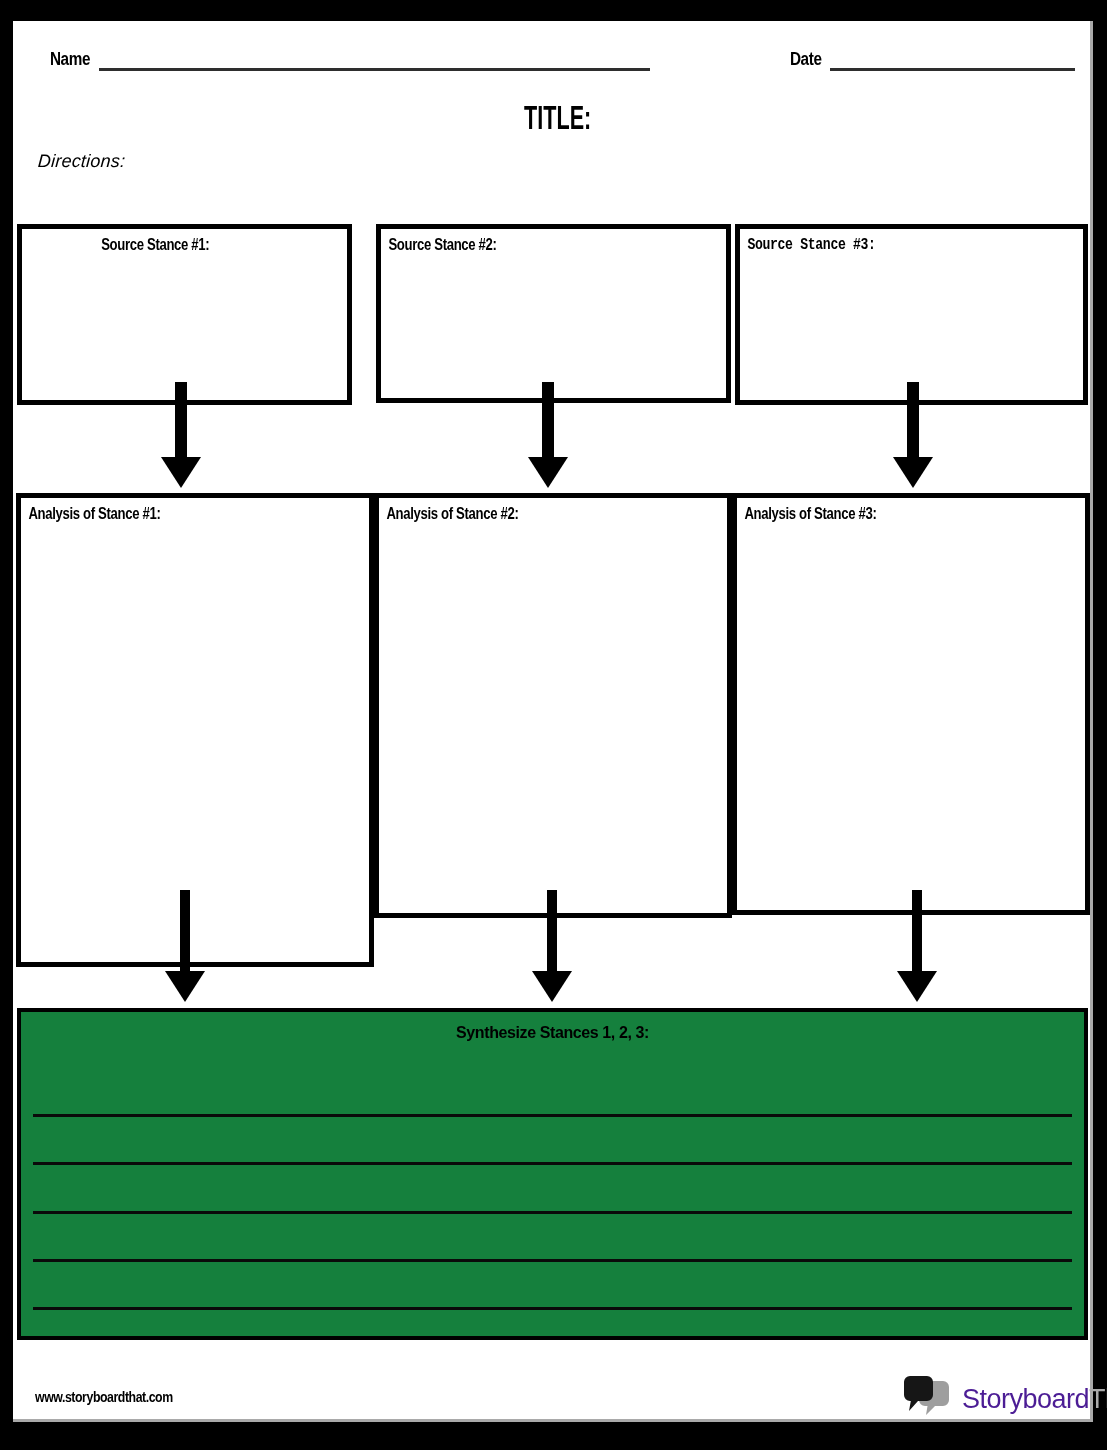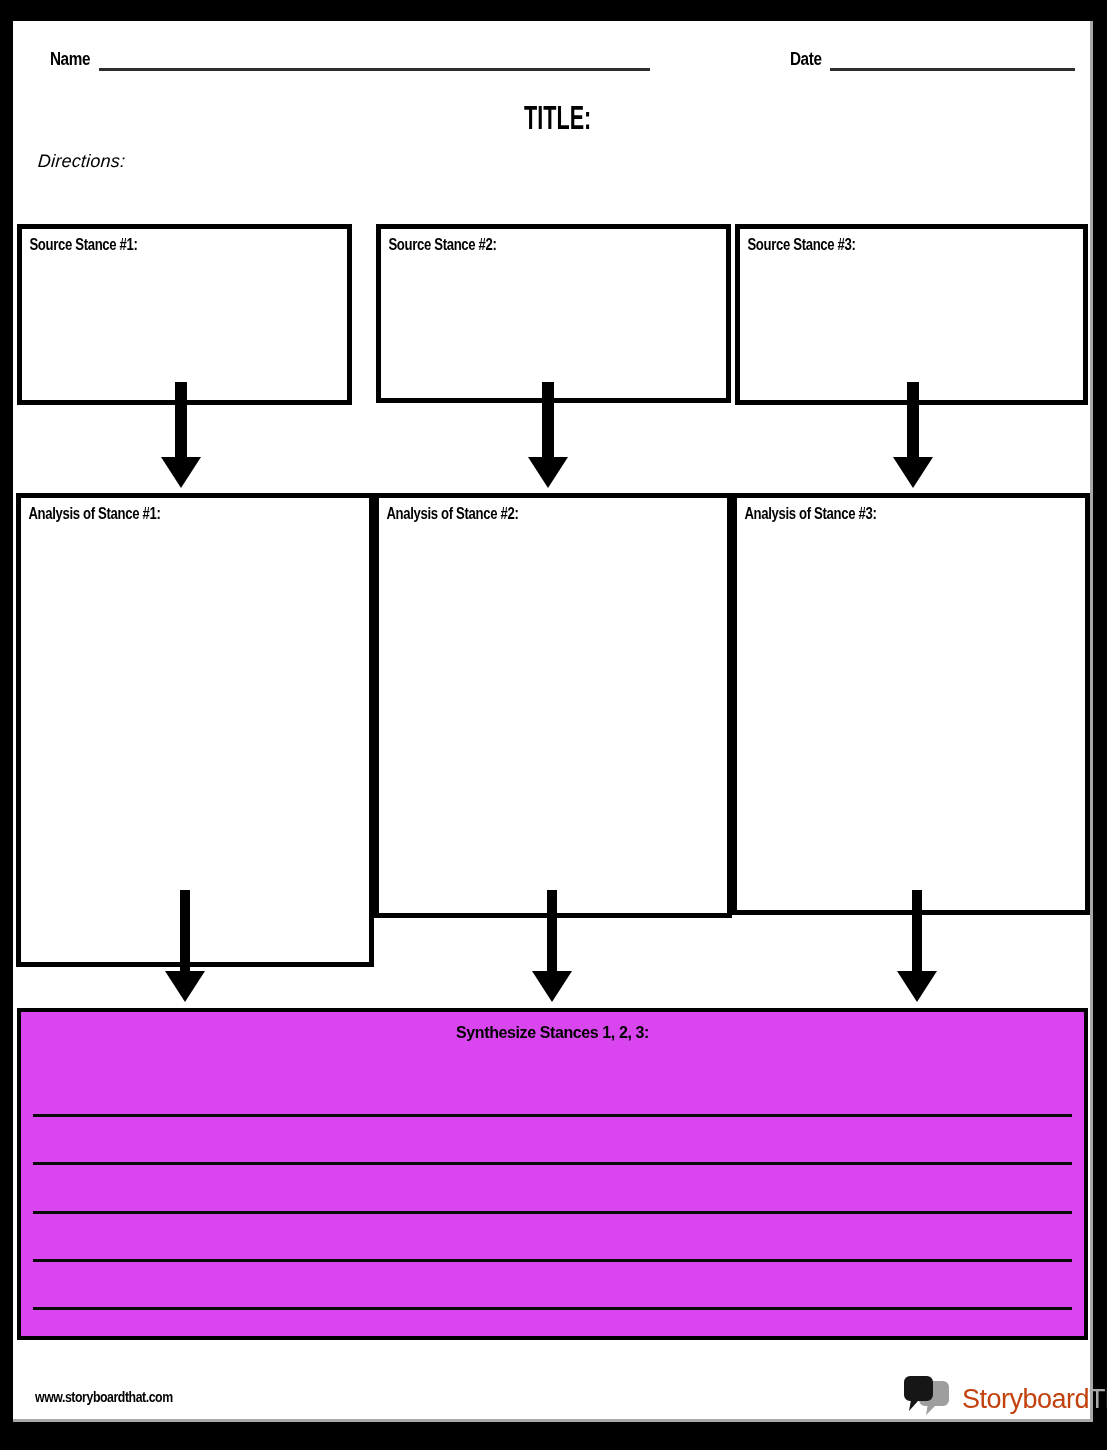--- a/index.html
+++ b/index.html
@@ -52,23 +52,23 @@
     background:#fff;
     border:5px solid #000;
   }
   .wbox .box-label {
     display:block;
     padding:7px 9px;
     font-weight:bold; font-size:16px; letter-spacing:-0.4px;
     transform:scaleX(0.82); transform-origin:left top;
     white-space:nowrap;
   }
-  .src-1 { left:4px;   top:203px; width:335px; height:181px; }
+  .src-1 { left:4px;   top:203px; width:335px; height:181px;text-align:center; }
   .src-2 { left:363px; top:203px; width:355px; height:179px; }
-  .src-3 { left:722px; top:203px; width:353px; height:181px; }
+  .src-3 { left:722px; top:203px; width:353px; height:181px;font-family:Liberation Mono, monospace; }
   .ana-1 { left:3px;   top:472px; width:358px; height:474px; }
   .ana-2 { left:361px; top:472px; width:358px; height:425px; }
   .ana-3 { left:719px; top:472px; width:358px; height:422px; }
   .box-fill { position:absolute; left:0; top:34px; right:0; bottom:0; }
   
   .down-arrow { position:absolute; width:40px; }
   .down-arrow .stem {
     position:absolute; left:50%; transform:translateX(-50%);
     width:12px; background:#000; top:0;
   }
@@ -84,21 +84,21 @@
   .arrows-r1 .head { top:75px; }
   .arrows-r2 .down-arrow { top:869px; height:112px; }
   .arrows-r2 .stem { height:82px; width:10px; }
   .arrows-r2 .head { top:81px; }
   .ar1-1 { left:148px; } .ar1-2 { left:515px; } .ar1-3 { left:880px; }
   .ar2-1 { left:152px; } .ar2-2 { left:519px; } .ar2-3 { left:884px; }
   
   .synth-box {
     position:absolute; left:4px; top:987px;
     width:1071px; height:332px;
-    border:4px solid #000; background:#d946ef;
+    border:4px solid #000; background:#15803d;
   }
   .synth-label {
     display:block; text-align:center; padding-top:12px;
     font-weight:bold; font-size:16px; letter-spacing:-0.4px;
   }
   .writing-line {
     position:absolute; left:12px; right:12px; height:0;
     border-top:3px solid #0a0a0a;
   }
   
@@ -106,21 +106,21 @@
     position:absolute; left:22px; top:1368px;
     font-weight:bold; font-size:14px; letter-spacing:-0.5px;
     transform:scaleX(0.88); transform-origin:left center;
   }
   .logo {
     position:absolute; left:890px; top:1352px;
     display:flex; align-items:center; gap:7px;
     height:52px;
   }
   .logo-text { font-size:27px; letter-spacing:-0.5px; white-space:nowrap; }
-  .logo-text .t1 { color:#c2410c; }
+  .logo-text .t1 { color:#4c1d95; }
   .logo-text .t2 { color:#aaaaaa; }
 </style>
 </head>
 <body>
 
 <div class="page">
 
   <span class="hdr-label name-label">Name</span>
   <div class="fill-line name-line"></div>
   <span class="hdr-label date-label">Date</span>

